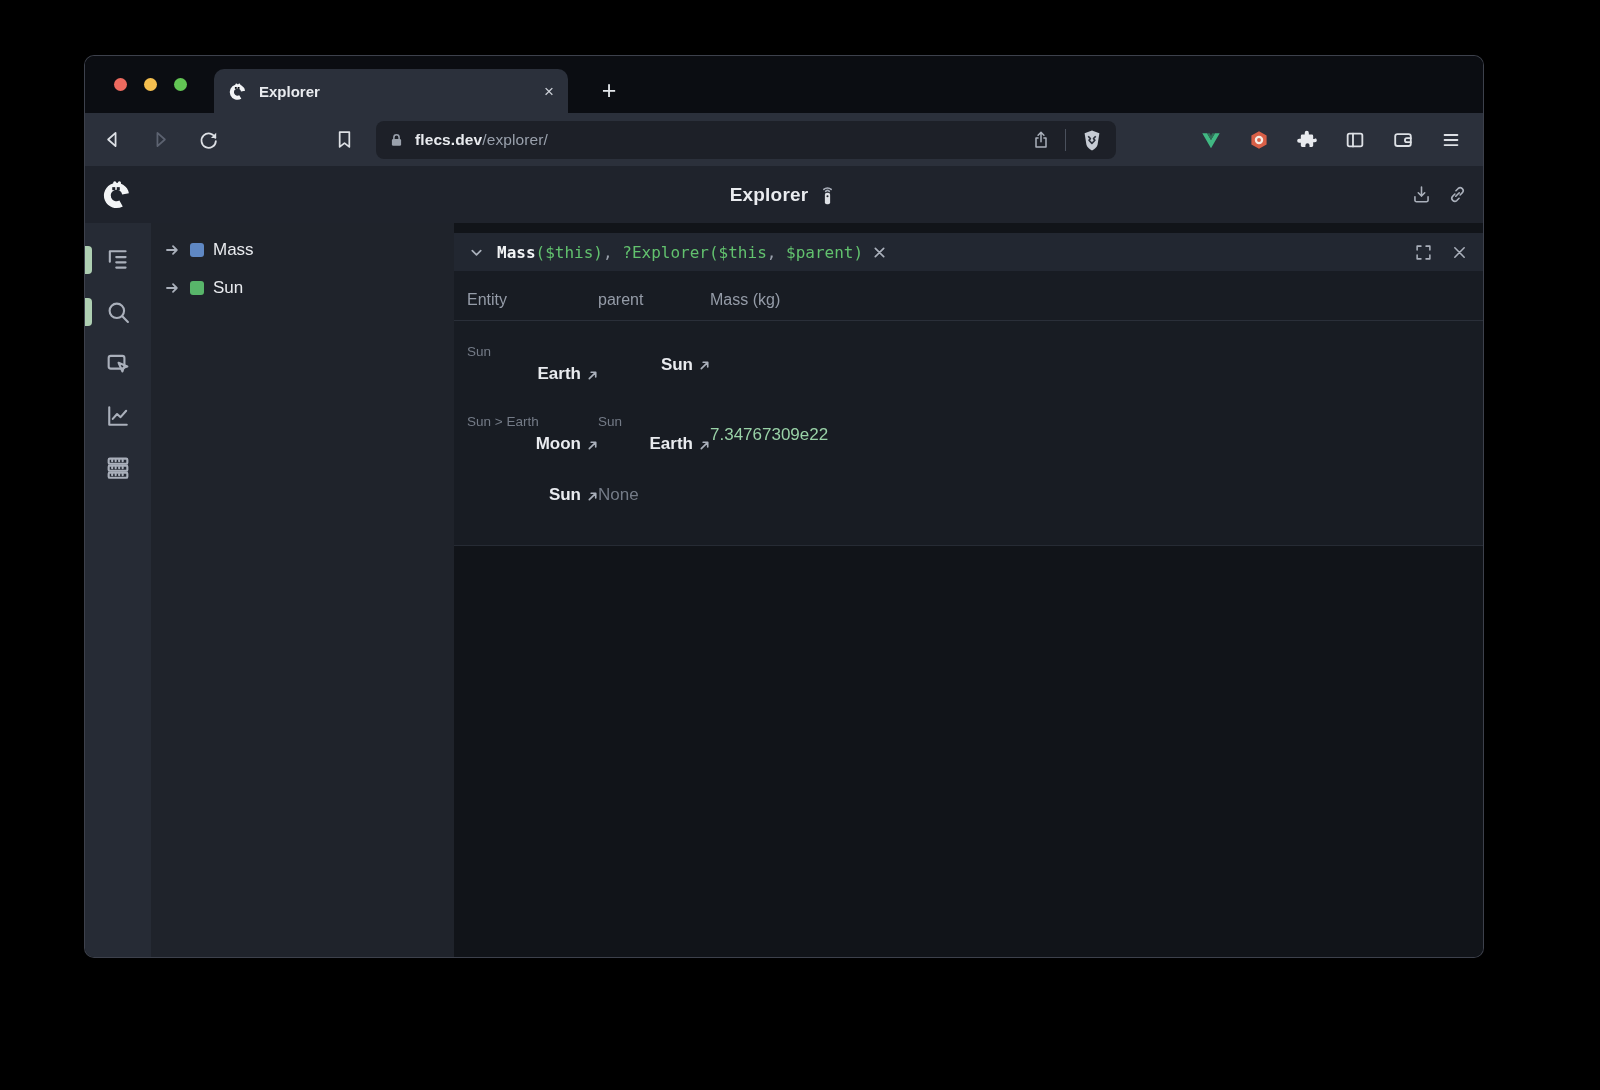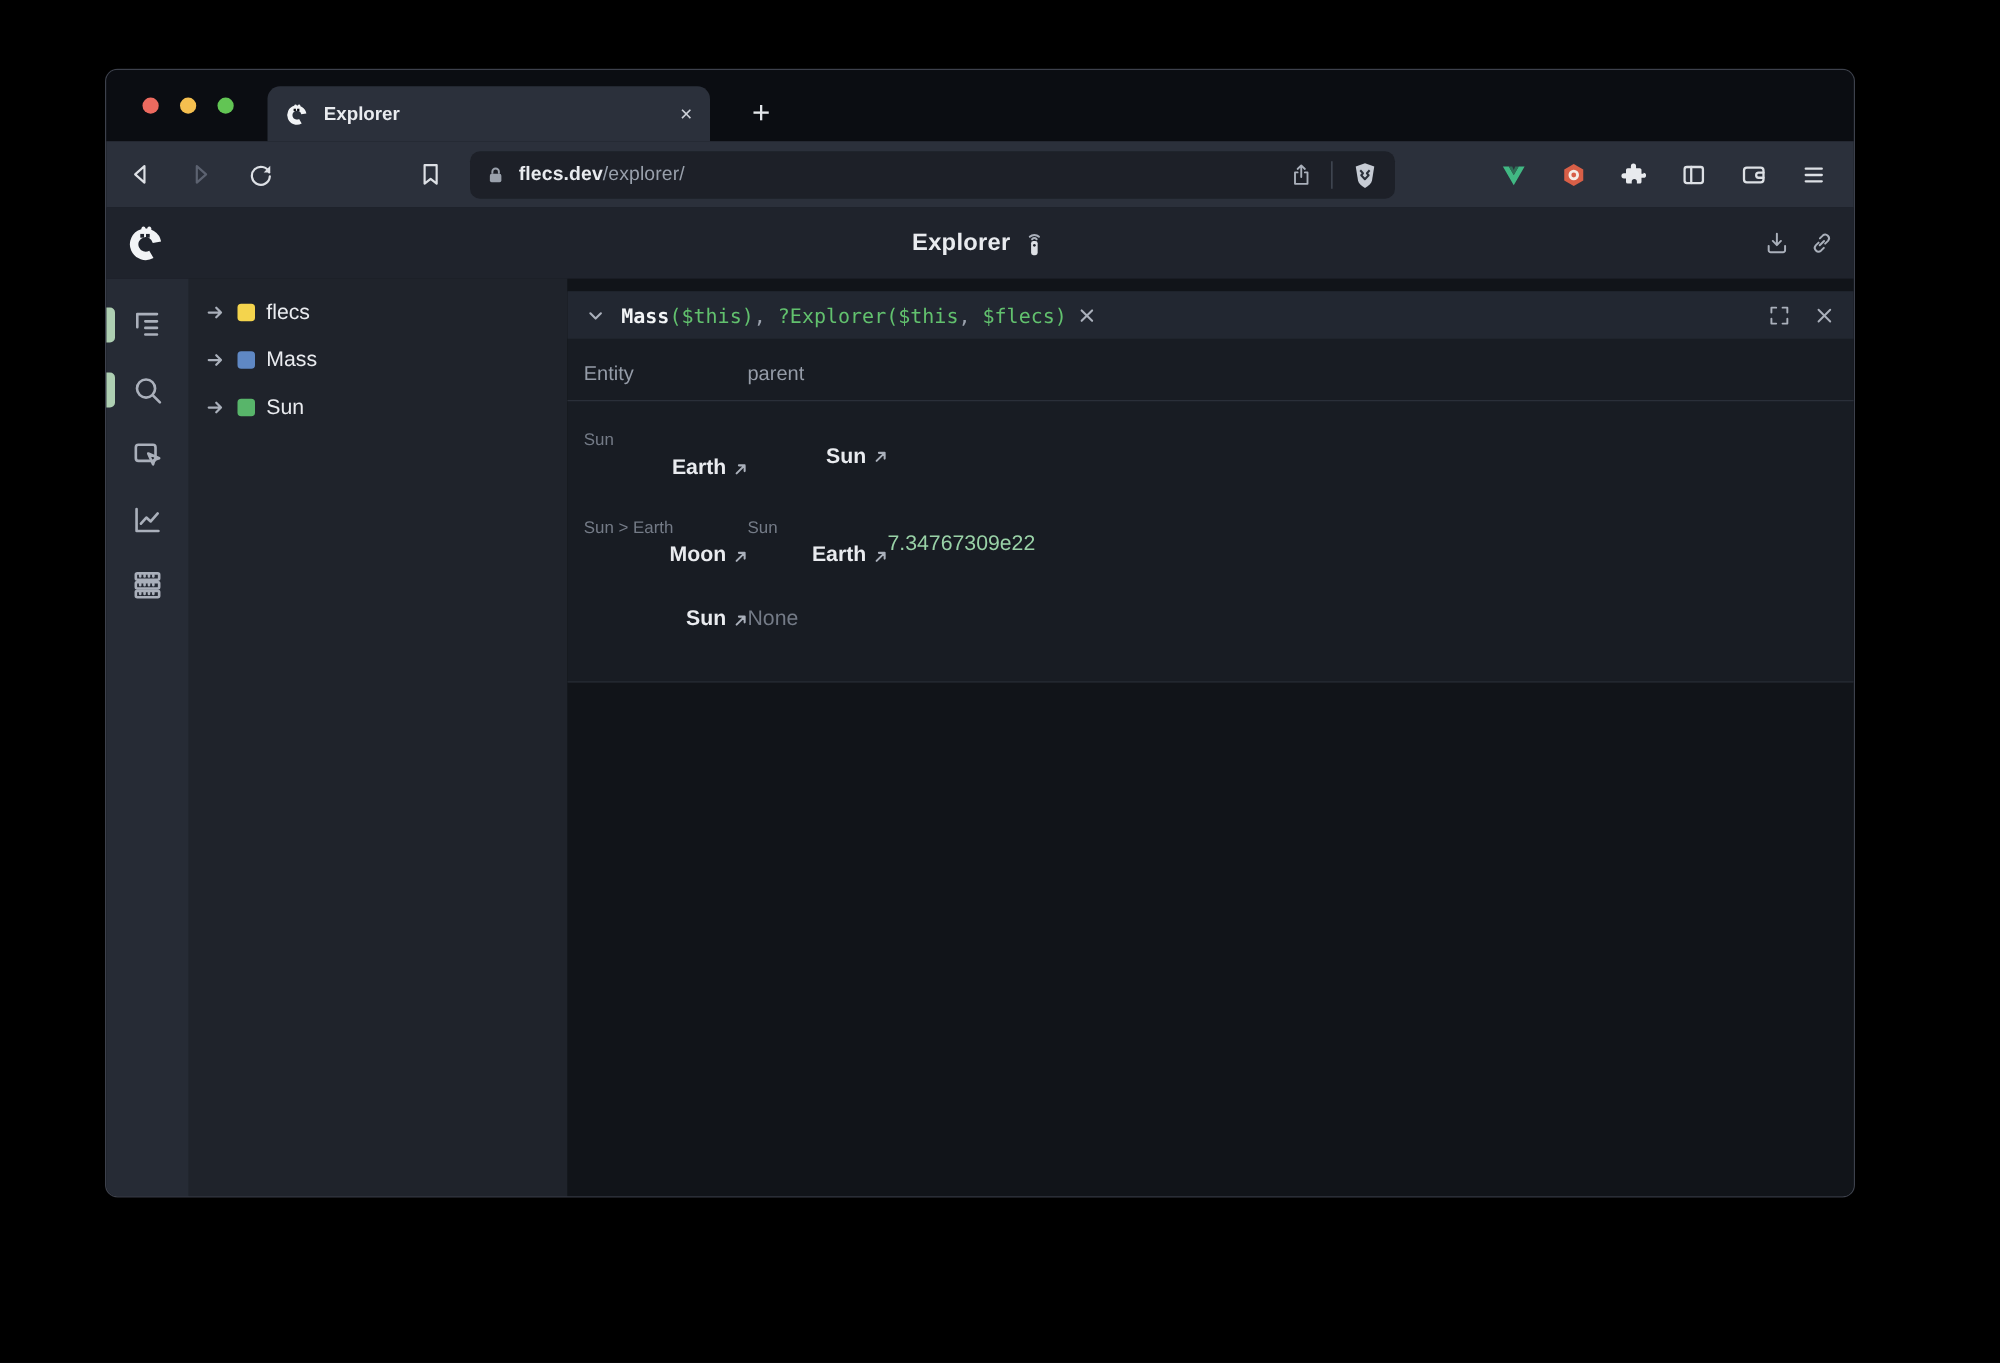--- a/index.html
+++ b/index.html
@@ -254,27 +254,20 @@
         <rect class="st" x="4" y="16" width="16" height="4.4" rx="1" stroke-width="1.5"></rect>
         <path class="st" d="M7 5.2v1 M10 5.2v1 M13 5.2v1 M16 5.2v1 M7 11.2v1 M10 11.2v1 M13 11.2v1 M16 11.2v1 M7 17.2v1 M10 17.2v1 M13 17.2v1 M16 17.2v1" stroke-width="1.3"></path>
       </svg>
     </div>
 
     <div class="treepanel">
       <div class="treeitem">
         <svg class="expand" viewBox="0 0 14 12">
           <path class="st" d="M1.5 6 H11 M7.5 2.2 L11.3 6 L7.5 9.8" stroke-width="1.6"></path>
         </svg>
-        <span class="sq sq-flecs"></span>
-        <span class="treelabel">flecs</span>
-      </div>
-      <div class="treeitem">
-        <svg class="expand" viewBox="0 0 14 12">
-          <path class="st" d="M1.5 6 H11 M7.5 2.2 L11.3 6 L7.5 9.8" stroke-width="1.6"></path>
-        </svg>
         <span class="sq sq-mass"></span>
         <span class="treelabel">Mass</span>
       </div>
       <div class="treeitem">
         <svg class="expand" viewBox="0 0 14 12">
           <path class="st" d="M1.5 6 H11 M7.5 2.2 L11.3 6 L7.5 9.8" stroke-width="1.6"></path>
         </svg>
         <span class="sq sq-sun"></span>
         <span class="treelabel">Sun</span>
       </div>
@@ -290,38 +283,39 @@
           <div class="querytext">
                 <span class="q-white">Mass</span>
                 <span class="q-green">(</span>
                 <span class="q-green">$this</span>
                 <span class="q-green">)</span>
                 <span class="q-dim">, </span>
                 <span class="q-green">?Explorer</span>
                 <span class="q-green">(</span>
                 <span class="q-green">$this</span>
                 <span class="q-dim">, </span>
-                <span class="q-green">$flecs</span>
+                <span class="q-green">$parent</span>
                 <span class="q-green">)</span>
               </div>
           <svg class="qclear" viewBox="0 0 14 14">
             <path class="st" d="M2.5 2.5 L11.5 11.5 M11.5 2.5 L2.5 11.5" stroke-width="1.6"></path>
           </svg>
           <div class="qspacer"></div>
           <svg class="qhicon" viewBox="0 0 20 20">
             <path class="st" d="M2.5 7 V2.5 H7 M13 2.5 H17.5 V7 M17.5 13 V17.5 H13 M7 17.5 H2.5 V13" stroke-width="1.9"></path>
           </svg>
           <svg class="qhicon" viewBox="0 0 20 20">
             <path class="st" d="M4.5 4.5 L15.5 15.5 M15.5 4.5 L4.5 15.5" stroke-width="1.9"></path>
           </svg>
         </div>
 
         <div class="colheads">
           <div class="colhead">Entity</div>
           <div class="colhead">parent</div>
+          <div class="colhead">Mass (kg)</div>
         </div>
 
         <div class="rows">
 
           <div class="trow">
             <div class="tcell">
               <div class="cell-path">Sun</div>
               <div class="cell-name">
                 <span class="nm">Earth</span>
                 <svg class="golink" viewBox="0 0 12 12">

